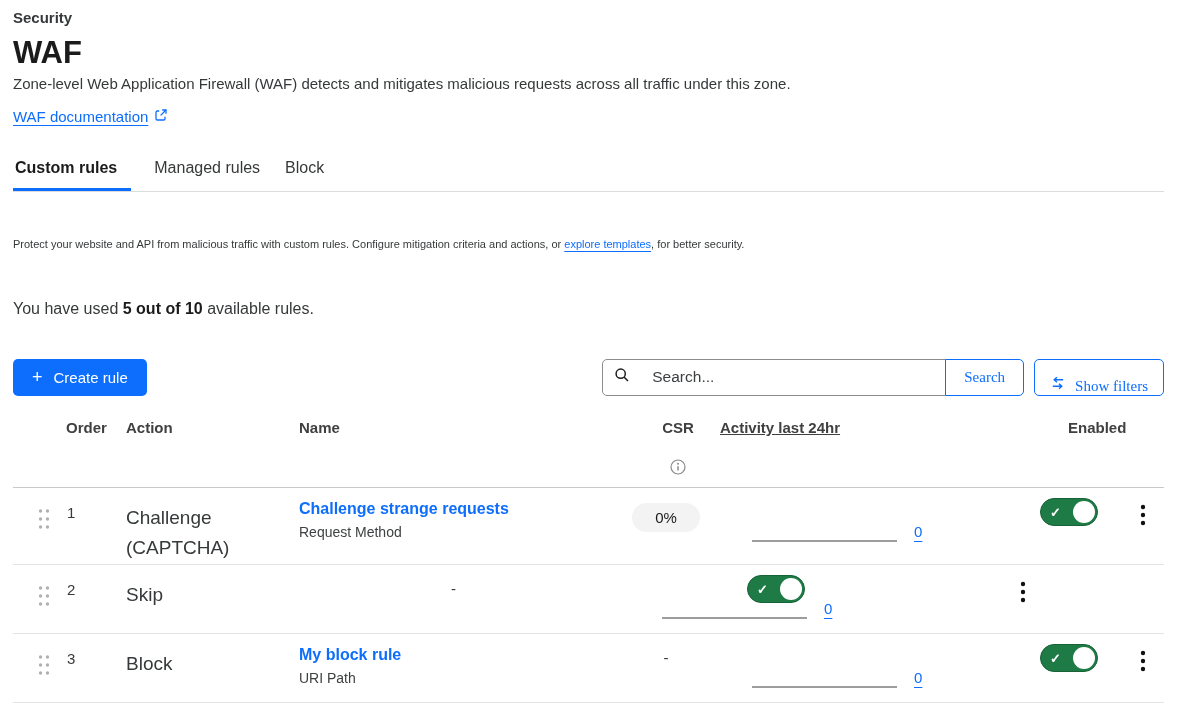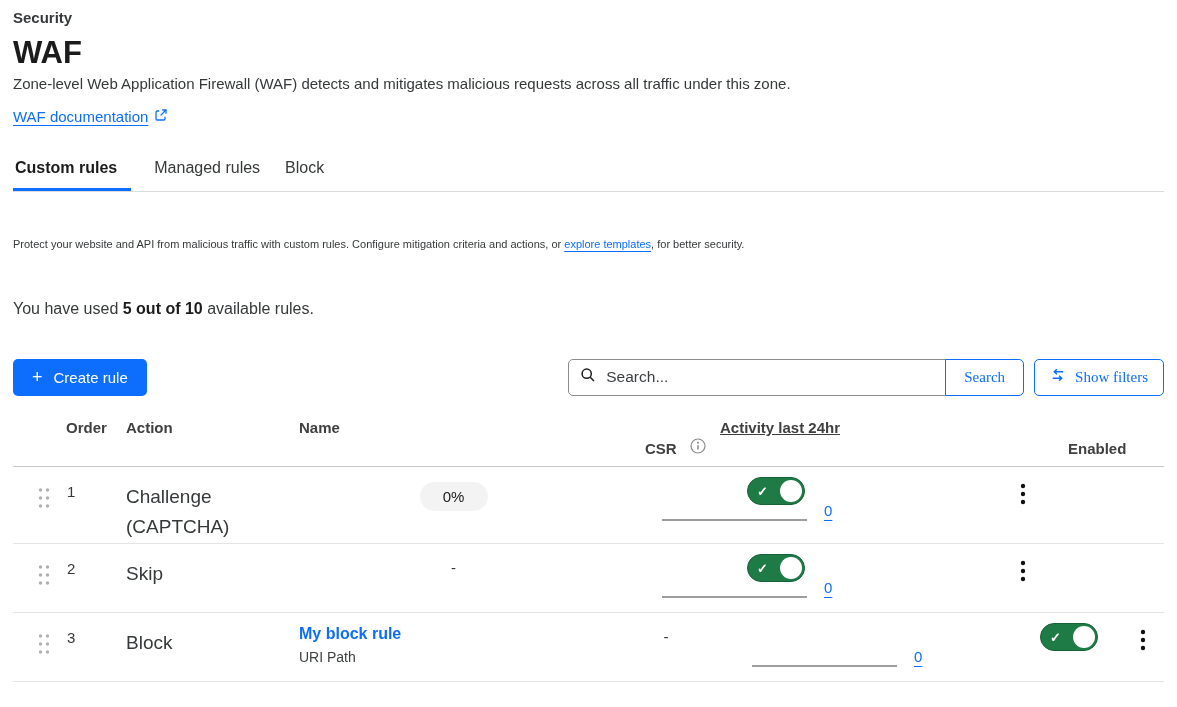--- a/index.html
+++ b/index.html
@@ -45,54 +45,54 @@
   
   .toolbar{display:flex;justify-content:space-between;align-items:center;margin-top:41px;}
   .btn-primary{
     background:var(--blue);color:#fff;border:none;border-radius:5px;
     height:37px;padding:0 19px;font-size:15px;font-family:inherit;
     display:flex;align-items:center;gap:11px;cursor:pointer;
   }
   .btn-primary .plus{font-size:18px;font-weight:400;line-height:1;}
   .search-group{display:flex;align-items:stretch;height:37px;}
   .search-box{
-    display:flex;align-items:center;gap:8px;width:378px;
+    display:flex;align-items:center;gap:20px;width:344px;
     border:1px solid #8d8d8d;border-radius:5px 0 0 5px;padding:0 11px;background:#fff;
   }
   .search-box input{
     border:none;outline:none;flex:1;font-size:15.5px;font-family:inherit;color:var(--text);
     background:transparent;min-width:0;
   }
   .search-box input::placeholder{color:#3b3e40;opacity:1;}
   .btn-outline{
     border:1px solid var(--blue);background:#fff;color:var(--blue);
     font-size:15px;font-family:Liberation Serif, serif;cursor:pointer;
   }
   .search-btn{border-radius:0 5px 5px 0;margin-left:-1px;padding:0 18px;}
   .filters-btn{
     margin-left:10px;border-radius:5px;padding:0 15px;
-    display:flex;align-items:center;gap:9px;
+    display:flex;align-items:flex-end;gap:9px;
   }
 
   
   .rules-table{margin-top:23px;}
   .trow{
     display:grid;
     grid-template-columns:44px 56px 173px 335px 90px 293px 120px 1fr;
   }
   .thead{
     font-size:15px;font-weight:700;color:#404040;
     padding-bottom:9px;border-bottom:1px solid var(--border-mid);
   }
   .h-order{padding-left:9px;}
   .h-action{padding-left:13px;}
   .h-name{padding-left:13px;}
-  .h-csr{padding-left:24px;display:flex;align-items:flex-end;gap:13px;}
+  .h-csr{padding-left:24px;display:flex;align-items:center;gap:23px;flex-direction:column;}
   .h-activity{padding-left:9px;text-decoration:underline;}
-  .h-enabled{padding-left:64px;margin-top:21px;}
+  .h-enabled{padding-left:64px;}
 
   .rrow{border-bottom:1px solid var(--border-light);min-height:68px;}
   .cell-handle{padding:20px 0 0 24px;cursor:grab;}
   .cell-order{padding:16px 0 0 10px;font-size:15px;}
   .cell-action{padding:15px 0 0 13px;font-size:19px;line-height:1.6;max-width:118px;}
   .cell-name{padding:12px 0 0 13px;}
   .rule-name{display:inline-block;color:var(--blue);font-size:16px;font-weight:700;cursor:pointer;}
   .rule-field{font-size:14px;color:#3e4142;margin-top:6px;}
   .cell-csr{padding-top:15px;text-align:center;font-size:15px;}
   .csr-value.badge{
@@ -211,20 +211,24 @@
         <circle cx="3.5" cy="3" r="1.7" fill="#b0b0b0"></circle>
               <circle cx="10.5" cy="3" r="1.7" fill="#b0b0b0"></circle>
         <circle cx="3.5" cy="11" r="1.7" fill="#b0b0b0"></circle>
               <circle cx="10.5" cy="11" r="1.7" fill="#b0b0b0"></circle>
         <circle cx="3.5" cy="19" r="1.7" fill="#b0b0b0"></circle>
               <circle cx="10.5" cy="19" r="1.7" fill="#b0b0b0"></circle>
       </svg>
     </div>
     <div class="cell-order">1</div>
     <div class="cell-action">Challenge (CAPTCHA)</div>
+    <div class="cell-name">
+      <a class="rule-name">Challenge strange requests</a>
+      <div class="rule-field">Request Method</div>
+    </div>
     <div class="cell-csr">
       <span class="csr-value badge">0%</span>
     </div>
     <div class="cell-activity">
       <div class="spark"></div>
       <a class="zero-link">0</a>
     </div>
     <div class="cell-enabled">
       <div class="toggle">
         <span class="check">✓</span>

